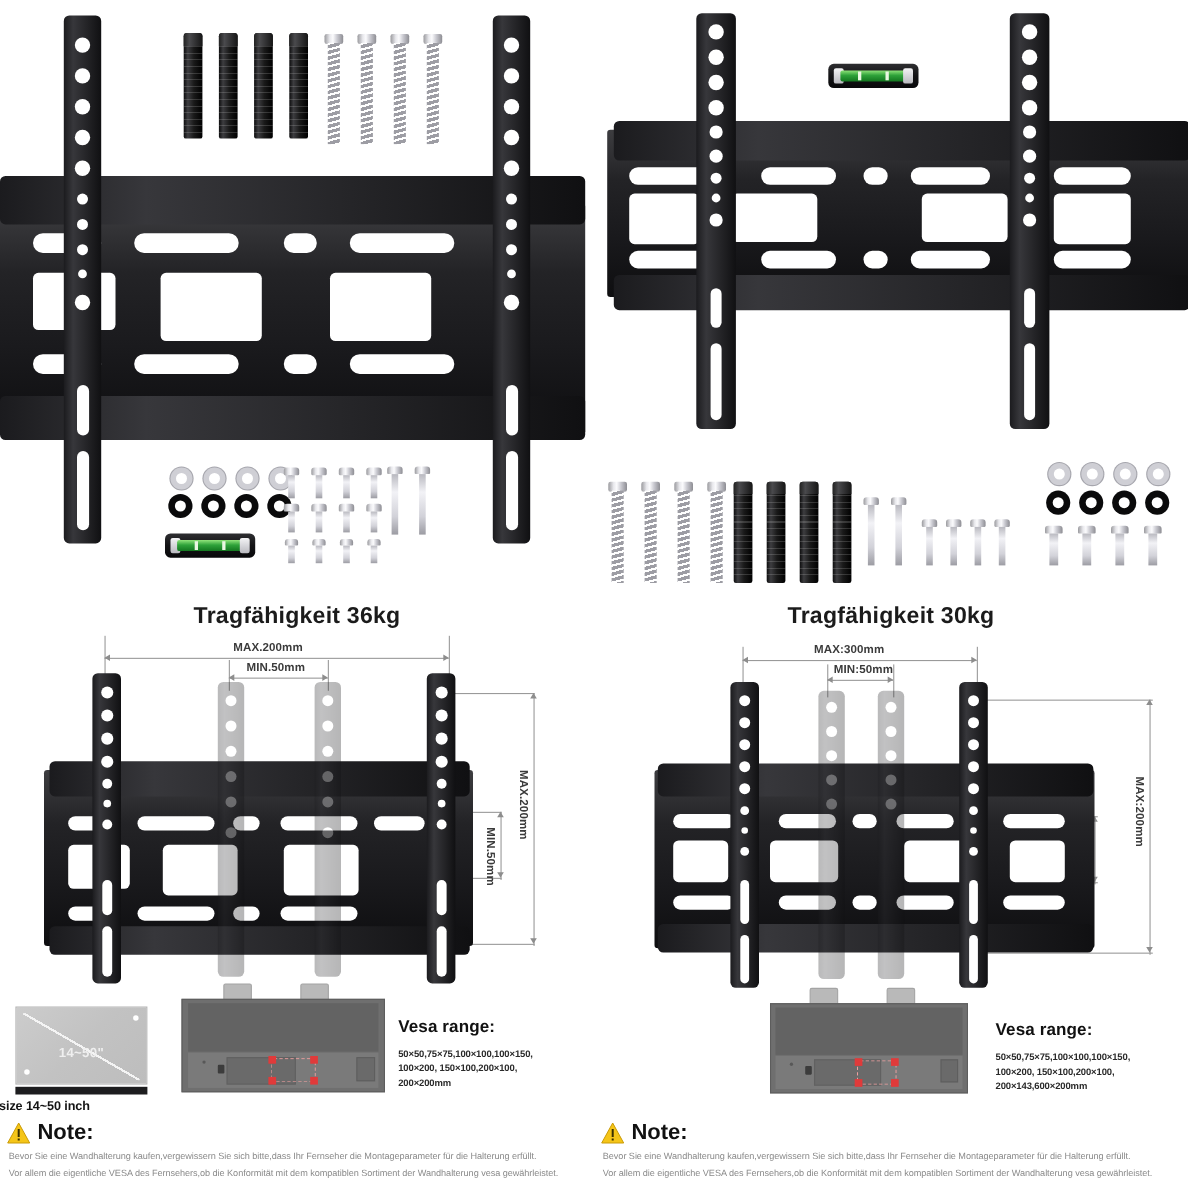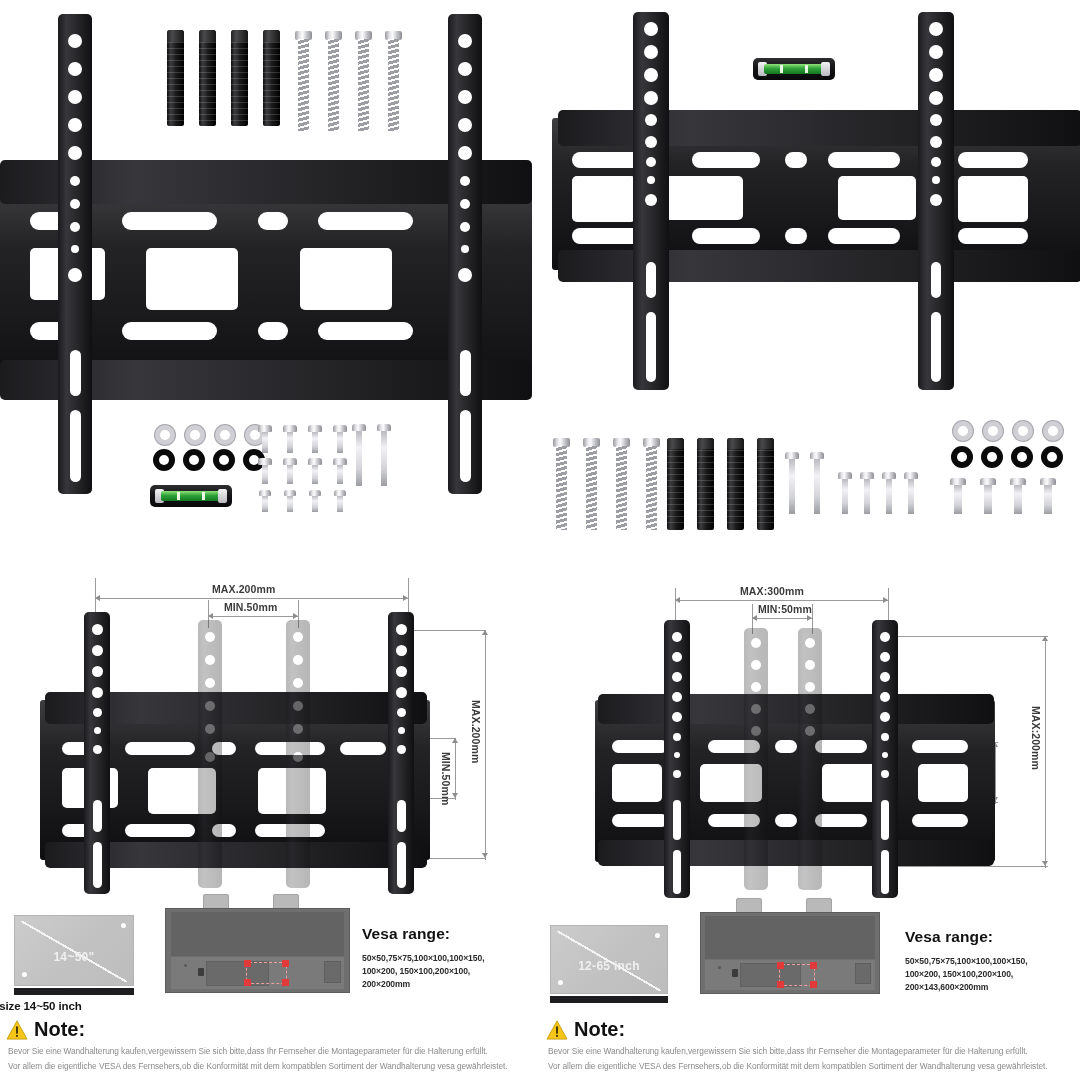--- a/index.html
+++ b/index.html
@@ -300,20 +300,21 @@
       <div class="bolt" style="left:352px; top:424px; width:14px; height:62px;">
           <div class="head steel" style="height:7px;"></div>
           <div class="shaft steel-v" style="top:7px; bottom:0;"></div>
         </div>
       <div class="bolt" style="left:377px; top:424px; width:14px; height:62px;">
           <div class="head steel" style="height:7px;"></div>
           <div class="shaft steel-v" style="top:7px; bottom:0;"></div>
         </div>
     </div>
 
+    <div class="cap-title" style="top:548px;">Tragfähigkeit 36kg</div>
 
     <div>
       <div class="dim-line v" style="left:95px; top:578px; height:50px;"></div>
       <div class="dim-line v" style="left:408px; top:578px; height:50px;"></div>
       <div class="dim-line h" style="left:95px; top:598px; width:313px;"></div>
       <div class="arrow l" style="left:95px; top:595px;"></div>
       <div class="arrow r" style="left:403px; top:595px;"></div>
       <div class="dim-label" style="left:212px; top:583px;">MAX.200mm</div>
 
       <div class="dim-line v" style="left:208px; top:600px; height:28px;"></div>
@@ -577,20 +578,21 @@
       <div class="bolt" style="left:470px; top:478px; width:16px; height:36px;">
           <div class="head steel" style="height:7px;"></div>
           <div class="shaft steel-v" style="top:7px; bottom:0;"></div>
         </div>
       <div class="bolt" style="left:500px; top:478px; width:16px; height:36px;">
           <div class="head steel" style="height:7px;"></div>
           <div class="shaft steel-v" style="top:7px; bottom:0;"></div>
         </div>
     </div>
 
+    <div class="cap-title" style="top:548px;">Tragfähigkeit 30kg</div>
 
     <div>
       <div class="dim-line v" style="left:135px; top:588px; height:52px;"></div>
       <div class="dim-line v" style="left:348px; top:588px; height:52px;"></div>
       <div class="dim-line h" style="left:135px; top:600px; width:213px;"></div>
       <div class="arrow l" style="left:135px; top:597px;"></div>
       <div class="arrow r" style="left:343px; top:597px;"></div>
       <div class="dim-label" style="left:200px; top:585px;">MAX:300mm</div>
 
       <div class="dim-line v" style="left:212px; top:604px; height:30px;"></div>
@@ -667,28 +669,20 @@
       <div class="ghost">
         <div class="rail" style="left:258px; top:628px; width:24px; height:262px;"></div>
         <div class="rail-hole" style="left:265px; top:638px; width:10px; height:10px;"></div>
         <div class="rail-hole" style="left:265px; top:660px; width:10px; height:10px;"></div>
         <div class="rail-hole" style="left:265px; top:682px; width:10px; height:10px;"></div>
         <div class="rail-hole" style="left:265px; top:704px; width:10px; height:10px;"></div>
         <div class="rail-hole" style="left:265px; top:726px; width:10px; height:10px;"></div>
       </div>
     </div>
 
-    <div class="screen-card" style="left:10px; top:925px; width:118px; height:78px;">
-      <div class="glass"></div>
-      <div class="diag"></div>
-      <div class="dot" style="left:8px; bottom:18px;"></div>
-      <div class="dot" style="right:8px; top:8px;"></div>
-      <div class="inchlbl">12-65 inch</div>
-      <div class="stand"></div>
-    </div>
 
     <div class="tv" style="left:160px; top:912px; width:180px; height:82px;">
       <div class="tab" style="left:36px; top:-14px;"></div>
       <div class="tab" style="left:106px; top:-14px;"></div>
       <div class="bezel"></div>
       <div class="upper"></div>
       <div class="lower"></div>
       <div class="recess"></div>
       <div class="port"></div>
       <div class="btn" style="left:18%; top:70%;"></div>

